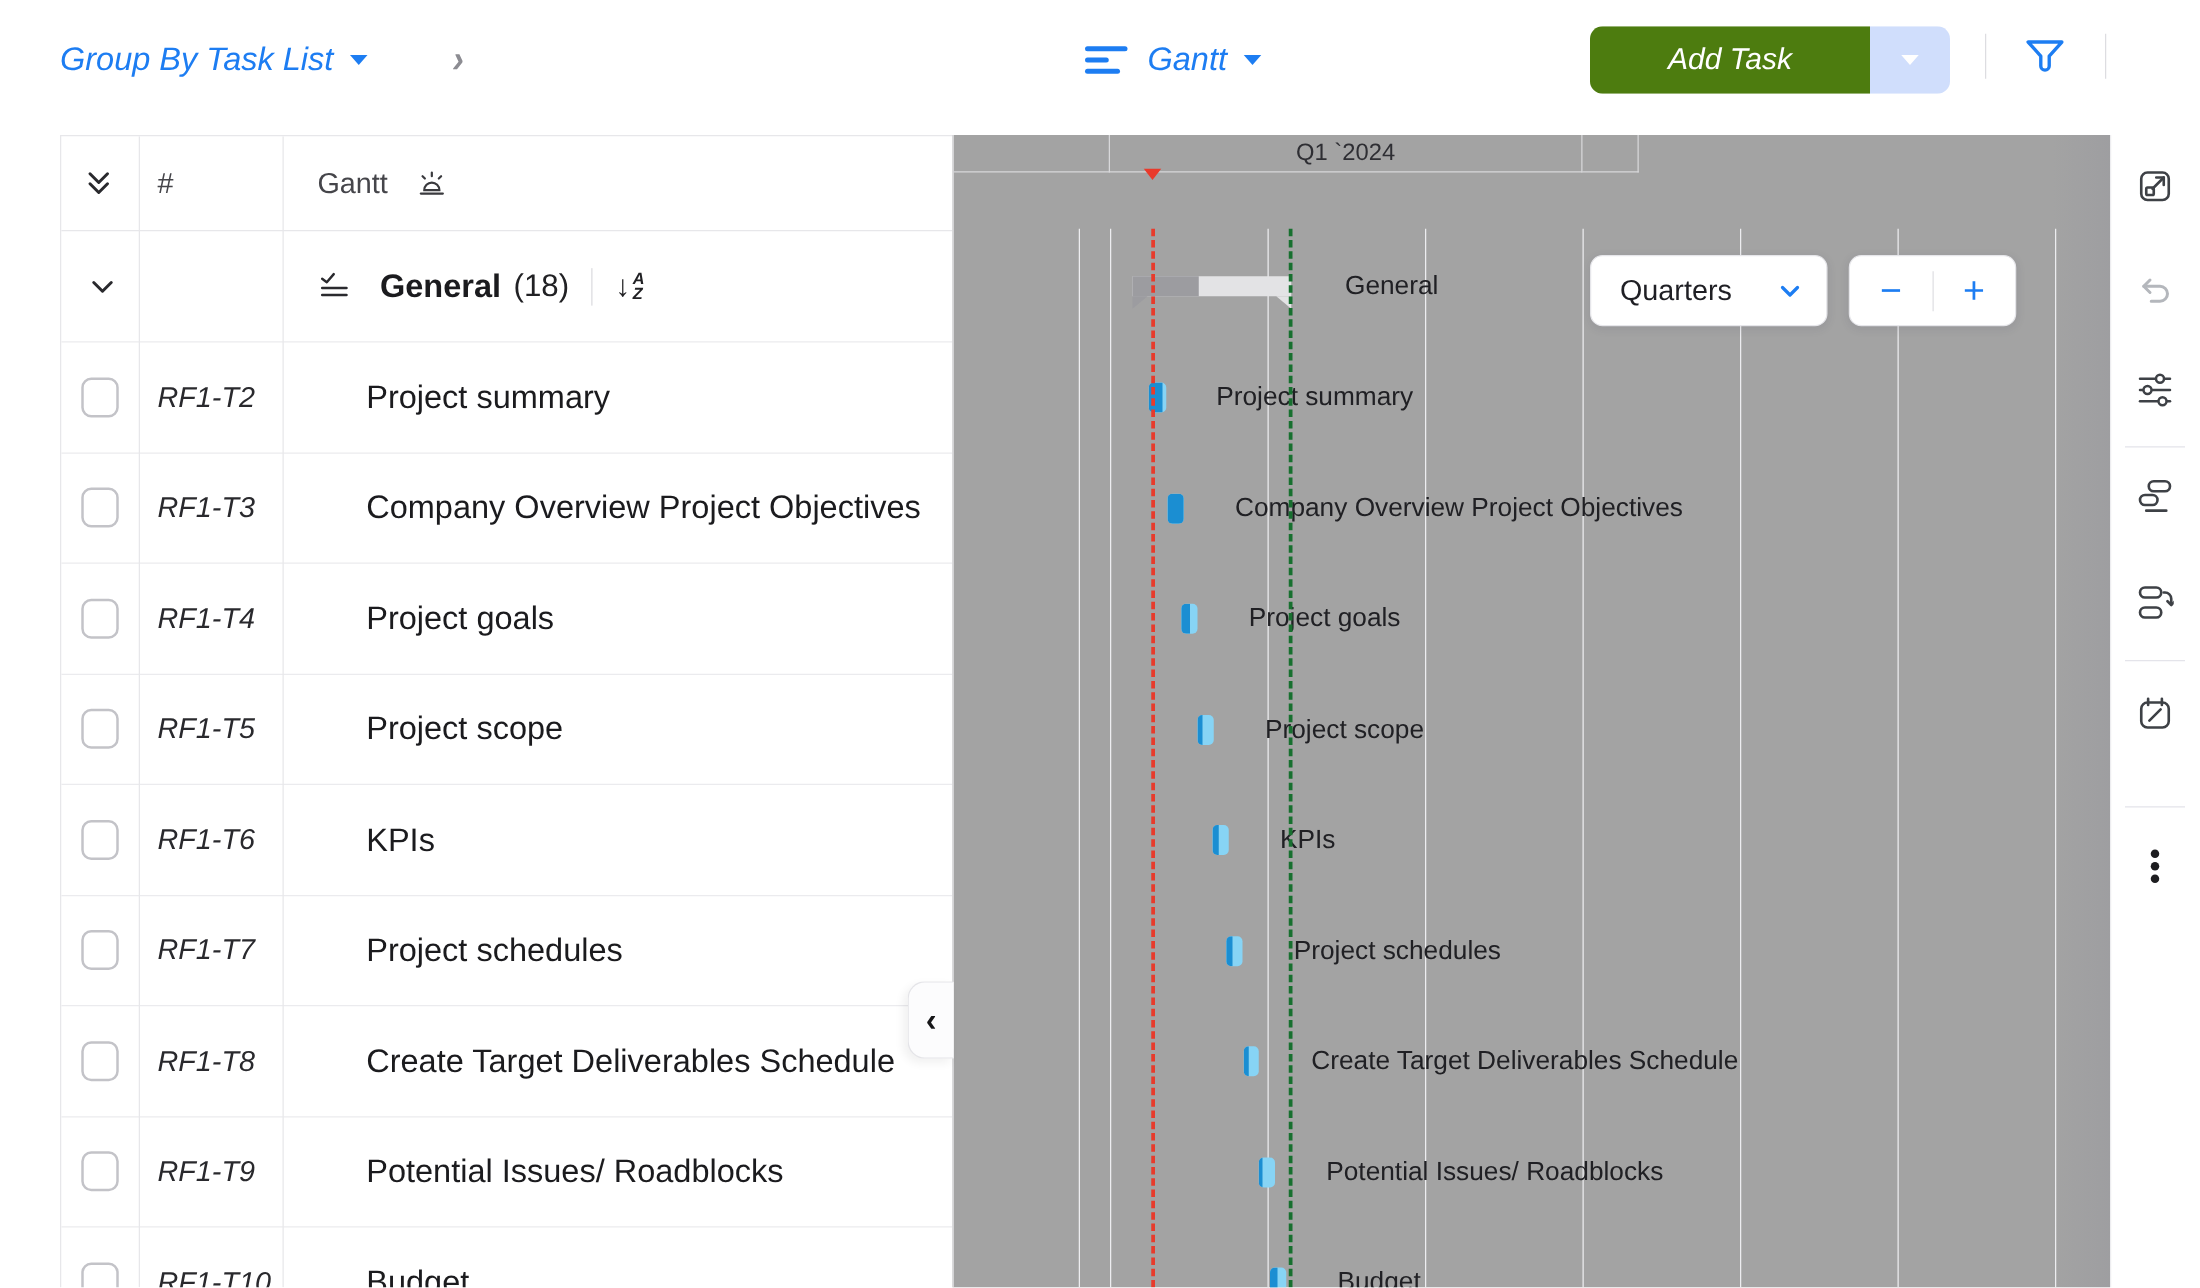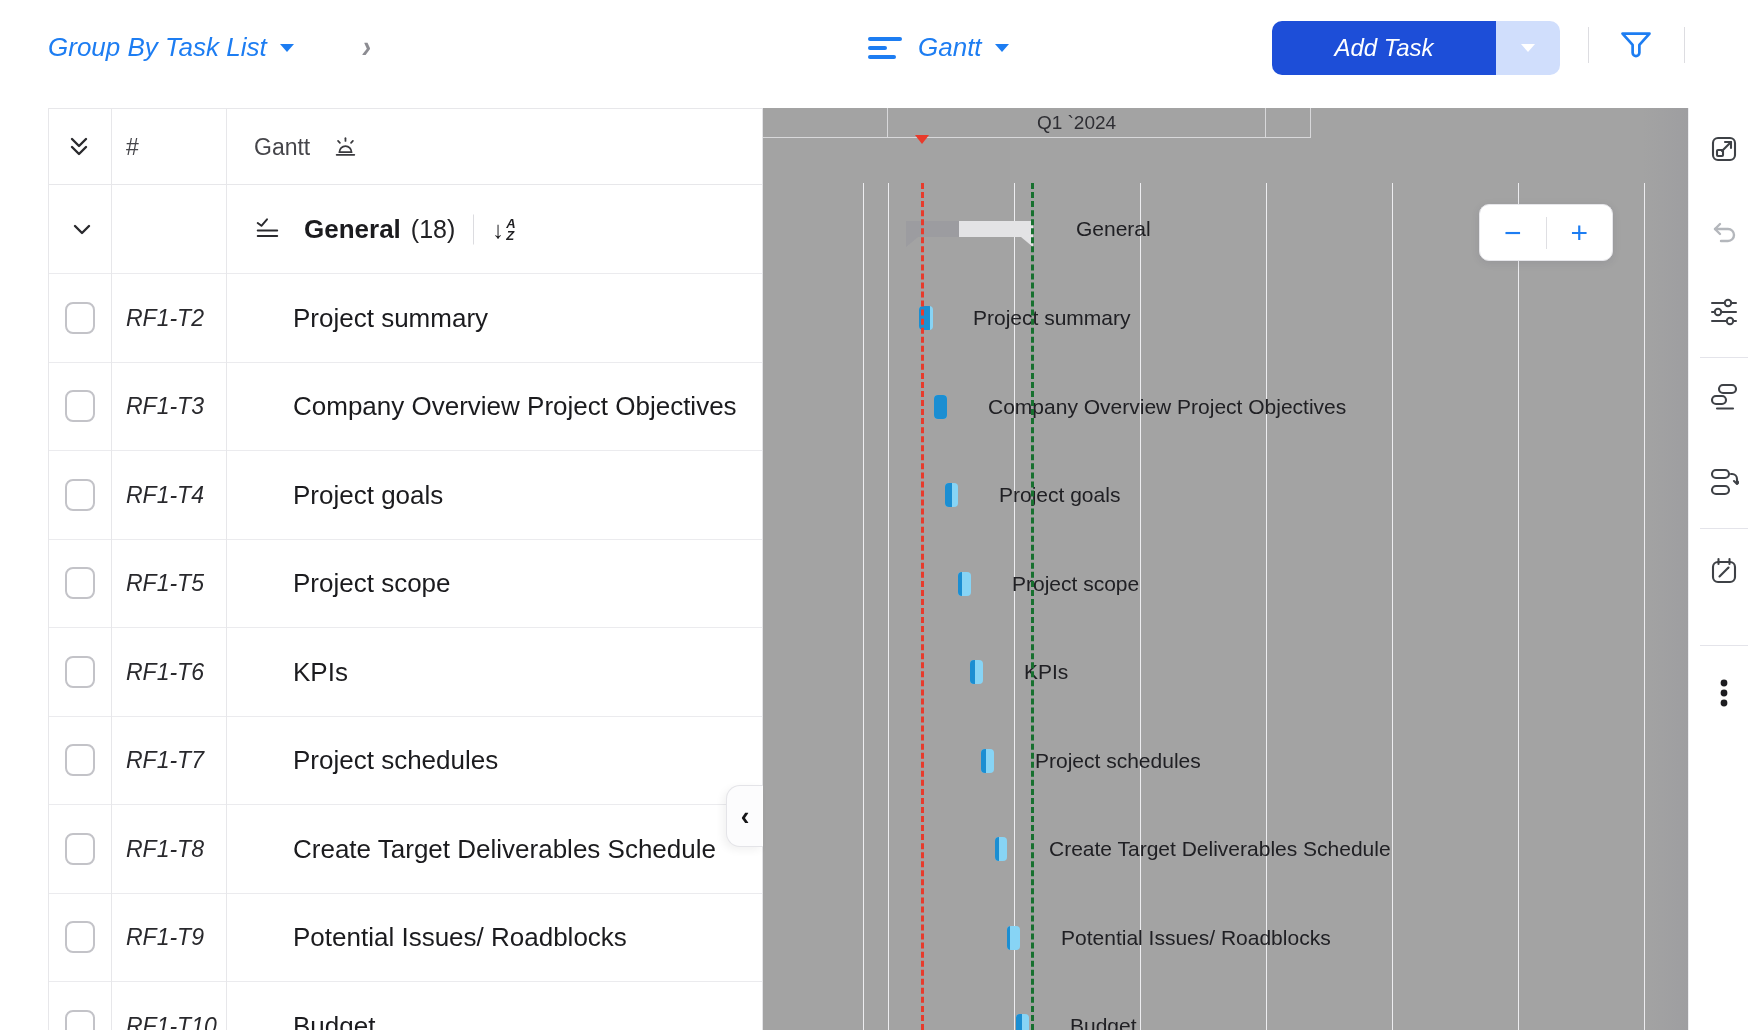--- a/index.html
+++ b/index.html
@@ -31,21 +31,21 @@
 #gantt-switch{left:868px;}
 .gantt-ic{display:inline-flex;flex-direction:column;gap:5px;margin-right:16px;}
 .gantt-ic i{display:block;height:4px;border-radius:2px;background:var(--blue);}
 .gantt-ic i:nth-child(1){width:34px;}
 .gantt-ic i:nth-child(2){width:19px;}
 .gantt-ic i:nth-child(3){width:28px;}
 #automation-btn{left:1066px;top:21px;height:52px;width:190px;position:absolute;
   border:2px solid var(--blue);border-radius:9px;background:#fff;color:var(--blue);
   font-size:23px;display:flex;align-items:center;justify-content:center;cursor:pointer;}
 #addtask{position:absolute;left:1272px;top:21px;width:288px;height:54px;border-radius:10px;overflow:hidden;display:flex;cursor:pointer;}
-#addtask .main{flex:1;background:#1d4ed8;color:#fff;font-size:24px;display:flex;align-items:center;justify-content:center;text-align:right;}
+#addtask .main{flex:1;background:#4d7c0f;color:#fff;font-size:24px;display:flex;align-items:center;justify-content:center;text-align:right;}
 #addtask .arrow{width:64px;background:#d0defc;display:flex;align-items:center;justify-content:center;}
 .tb-divider{position:absolute;top:27px;width:1px;height:36px;background:#dddde1;}
 #filter-btn{position:absolute;left:1612px;top:22px;width:48px;height:48px;display:flex;align-items:center;justify-content:center;cursor:pointer;}
 #more-btn{position:absolute;left:1708px;top:36px;width:50px;height:22px;display:flex;align-items:center;gap:6px;cursor:pointer;}
 #more-btn i{width:9px;height:9px;border-radius:50%;background:var(--blue);}
 
 
 #table{position:absolute;left:48px;top:108px;width:714px;height:922px;
   border-top:1px solid var(--tbl-border);border-left:1px solid var(--tbl-border);
   overflow:hidden;background:#fff;}
@@ -320,20 +320,26 @@
        <span class="done" style="width:25%"></span>
      </div>
      <span class="bar-label" style="left:298px;top:742.5px">Potential Issues/ Roadblocks</span>
           <div class="bar" style="left:253px;top:831px;width:13px">
        <span class="done" style="width:45%"></span>
      </div>
      <span class="bar-label" style="left:307px;top:831px">Budget</span>
         </div>
   </div>
 
+  <div class="float-card" id="scale-select">
+    <span>Quarters</span>
+    <svg width="22" height="22" viewBox="0 0 22 22" fill="none" stroke="#1d7df2" stroke-width="2.6" stroke-linecap="round" stroke-linejoin="round">
+      <polyline points="5,8 11,14 17,8"></polyline>
+    </svg>
+  </div>
   <div class="float-card" id="zoom-box">
     <span class="zbtn">−</span>
     <span class="zdiv"></span>
     <span class="zbtn">+</span>
   </div>
 </div>
 
 <div id="panel-collapse">‹</div>
 <div id="scroll-shadow"></div>
 

